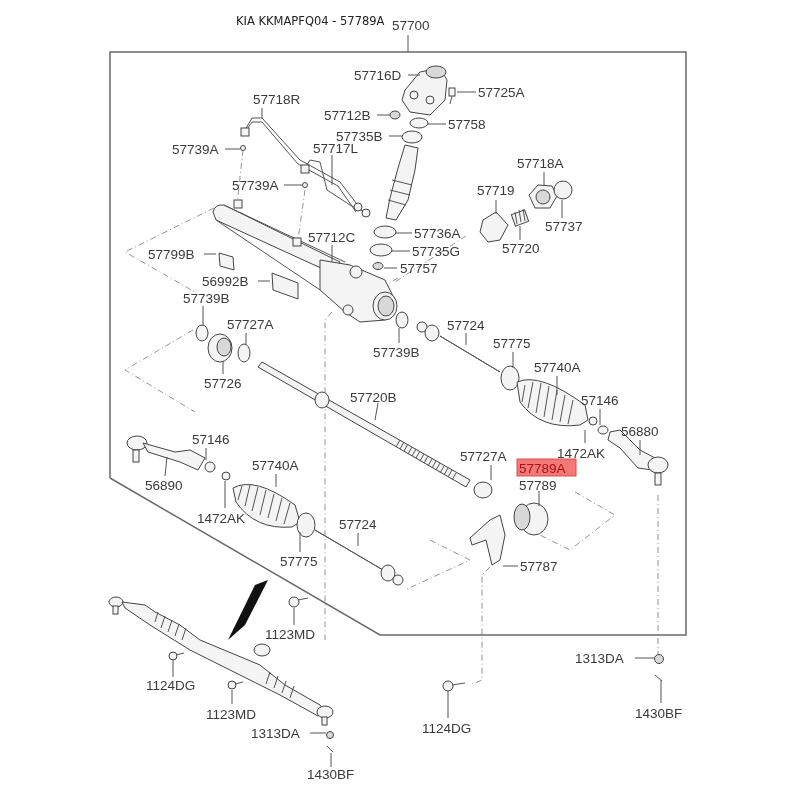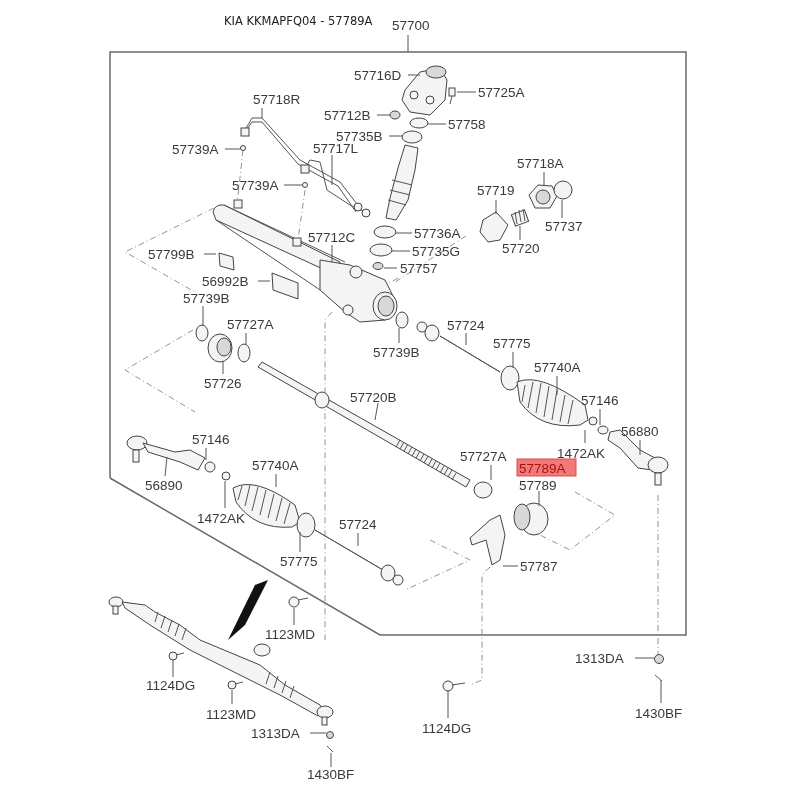--- a/index.html
+++ b/index.html
@@ -1,18 +1,18 @@
 <!DOCTYPE html>
 <html><head>
 <meta charset="utf-8">
 <style>
   html, body { margin: 0; padding: 0; background: #ffffff; }
   body { width: 800px; height: 800px; position: relative; overflow: hidden; font-family: "Liberation Sans", sans-serif; }
   #diagram { position: absolute; left: 0; top: 0; width: 800px; height: 800px; }
-  .hdr { position: absolute; left: 224px; top: 14px; font-family: "DejaVu Sans", sans-serif; font-size: 11.5px; color: #222; }
+  .hdr { position: absolute; left: 236px; top: 14px; font-family: "DejaVu Sans", sans-serif; font-size: 11.5px; color: #222; }
   .lbl { font-family: "Liberation Sans", sans-serif; font-size: 13.5px; fill: #3a3a3a; }
   .hl-rect { fill: #f26b6b; stroke: #d43c3c; stroke-width: 1; opacity: 0.9; }
   .hl-text { font-family: "Liberation Sans", sans-serif; font-size: 13.5px; fill: #a11; }
   .part { fill: #f4f4f4; stroke: #444; stroke-width: 1; }
   .part-d { fill: #d8d8d8; stroke: #444; stroke-width: 1; }
   .line { stroke: #555; stroke-width: 1; fill: none; }
   .dash { stroke: #777; stroke-width: 0.8; fill: none; stroke-dasharray: 6 3 1 3; }
   .box { stroke: #6a6a6a; stroke-width: 1.5; fill: none; }
 </style>
 </head>

